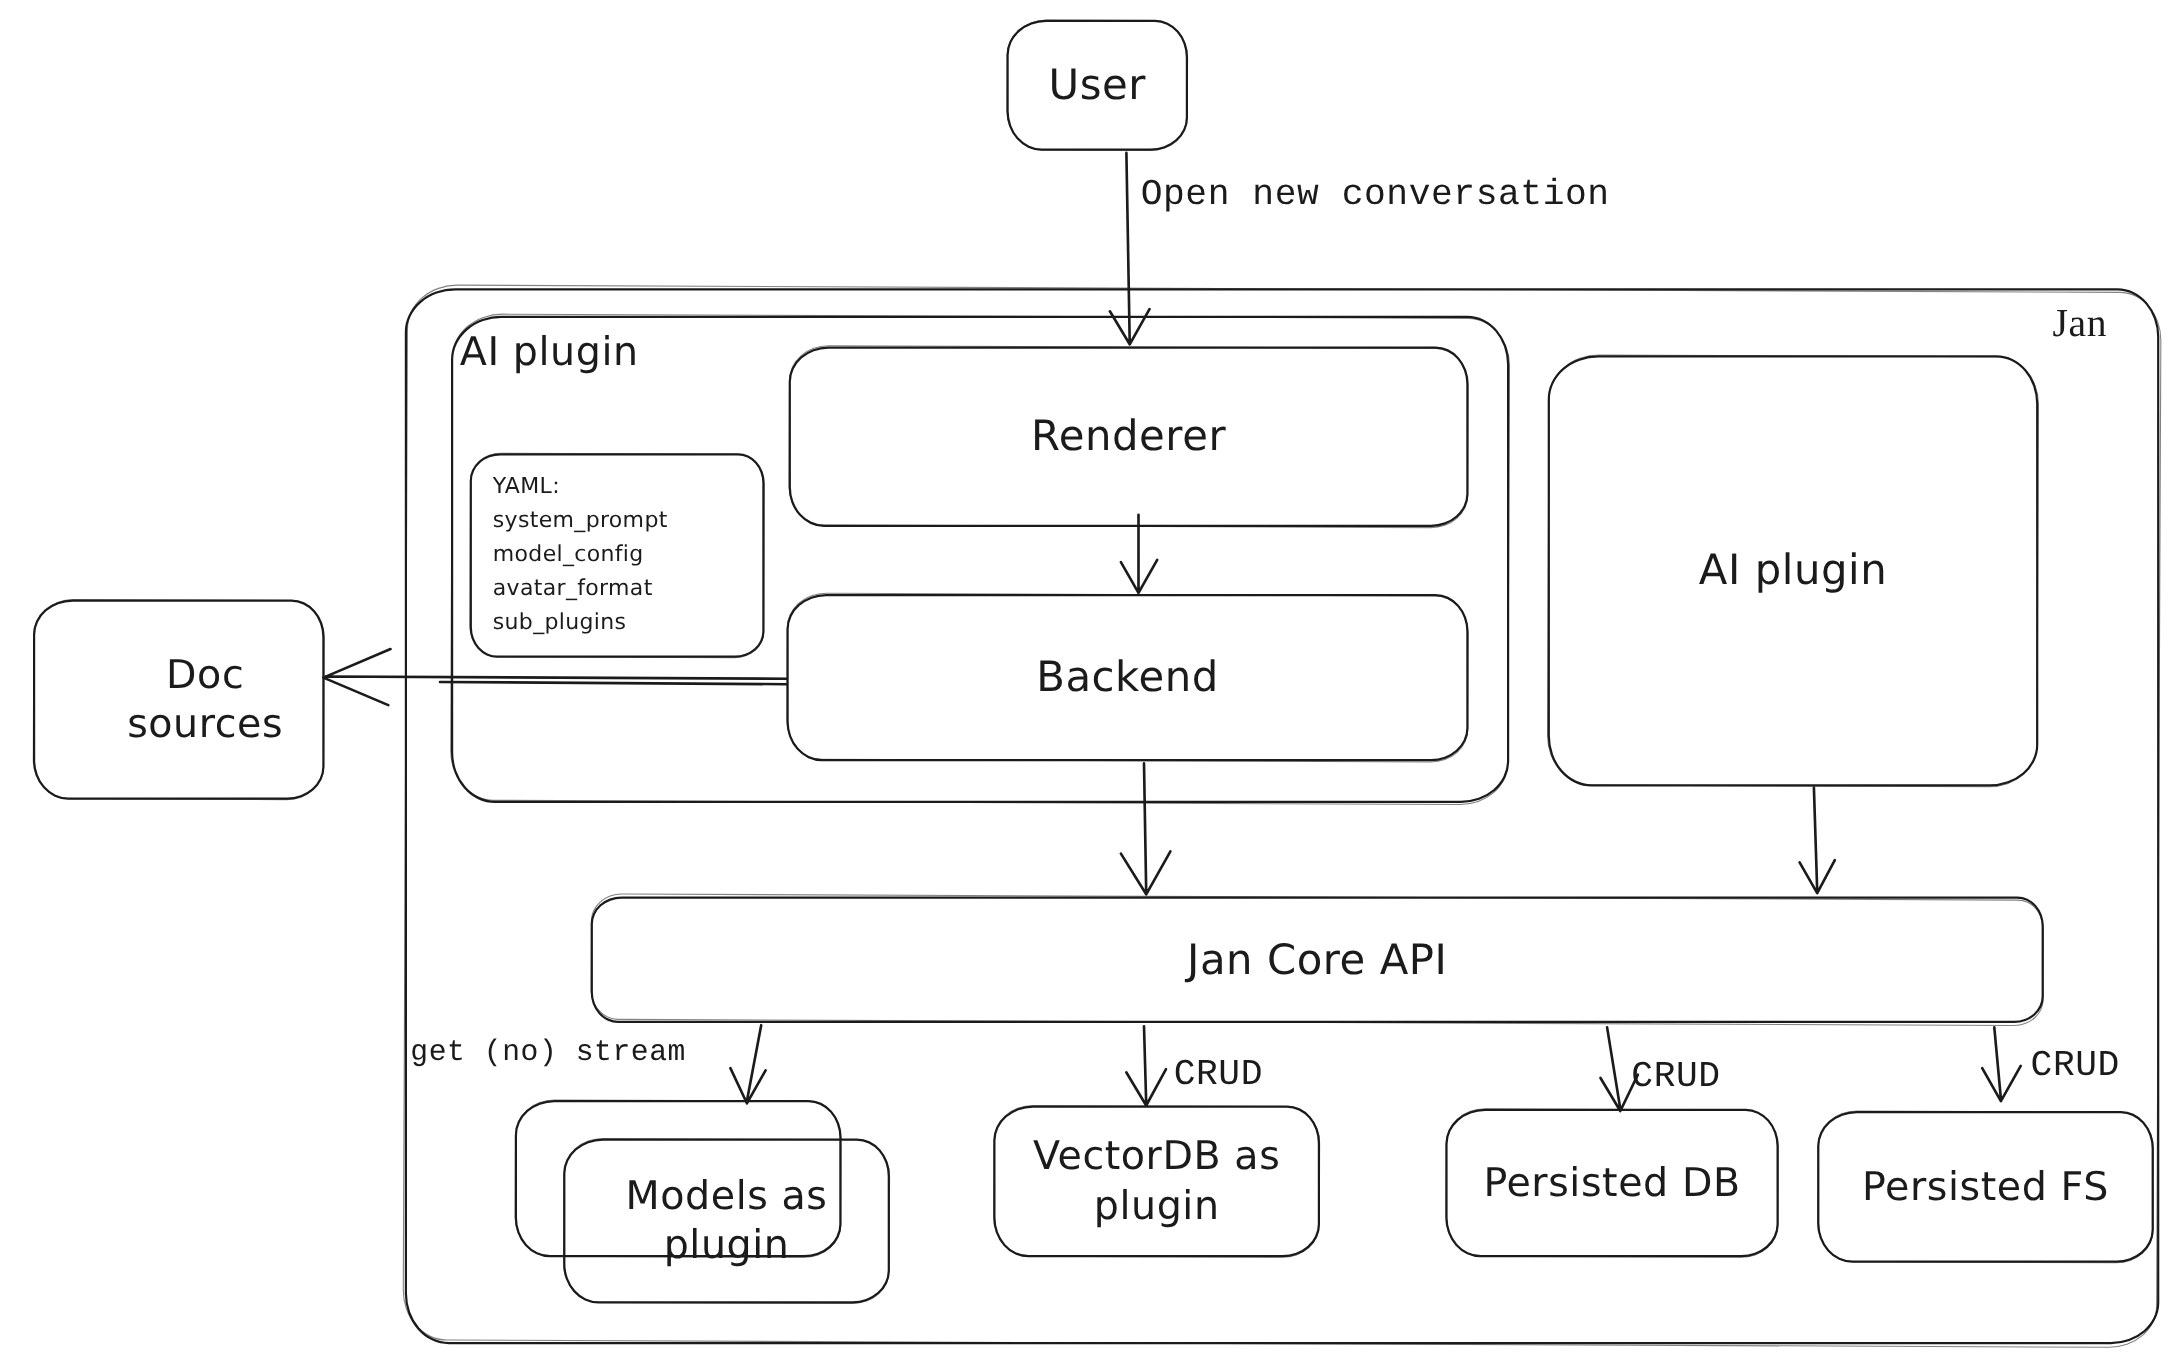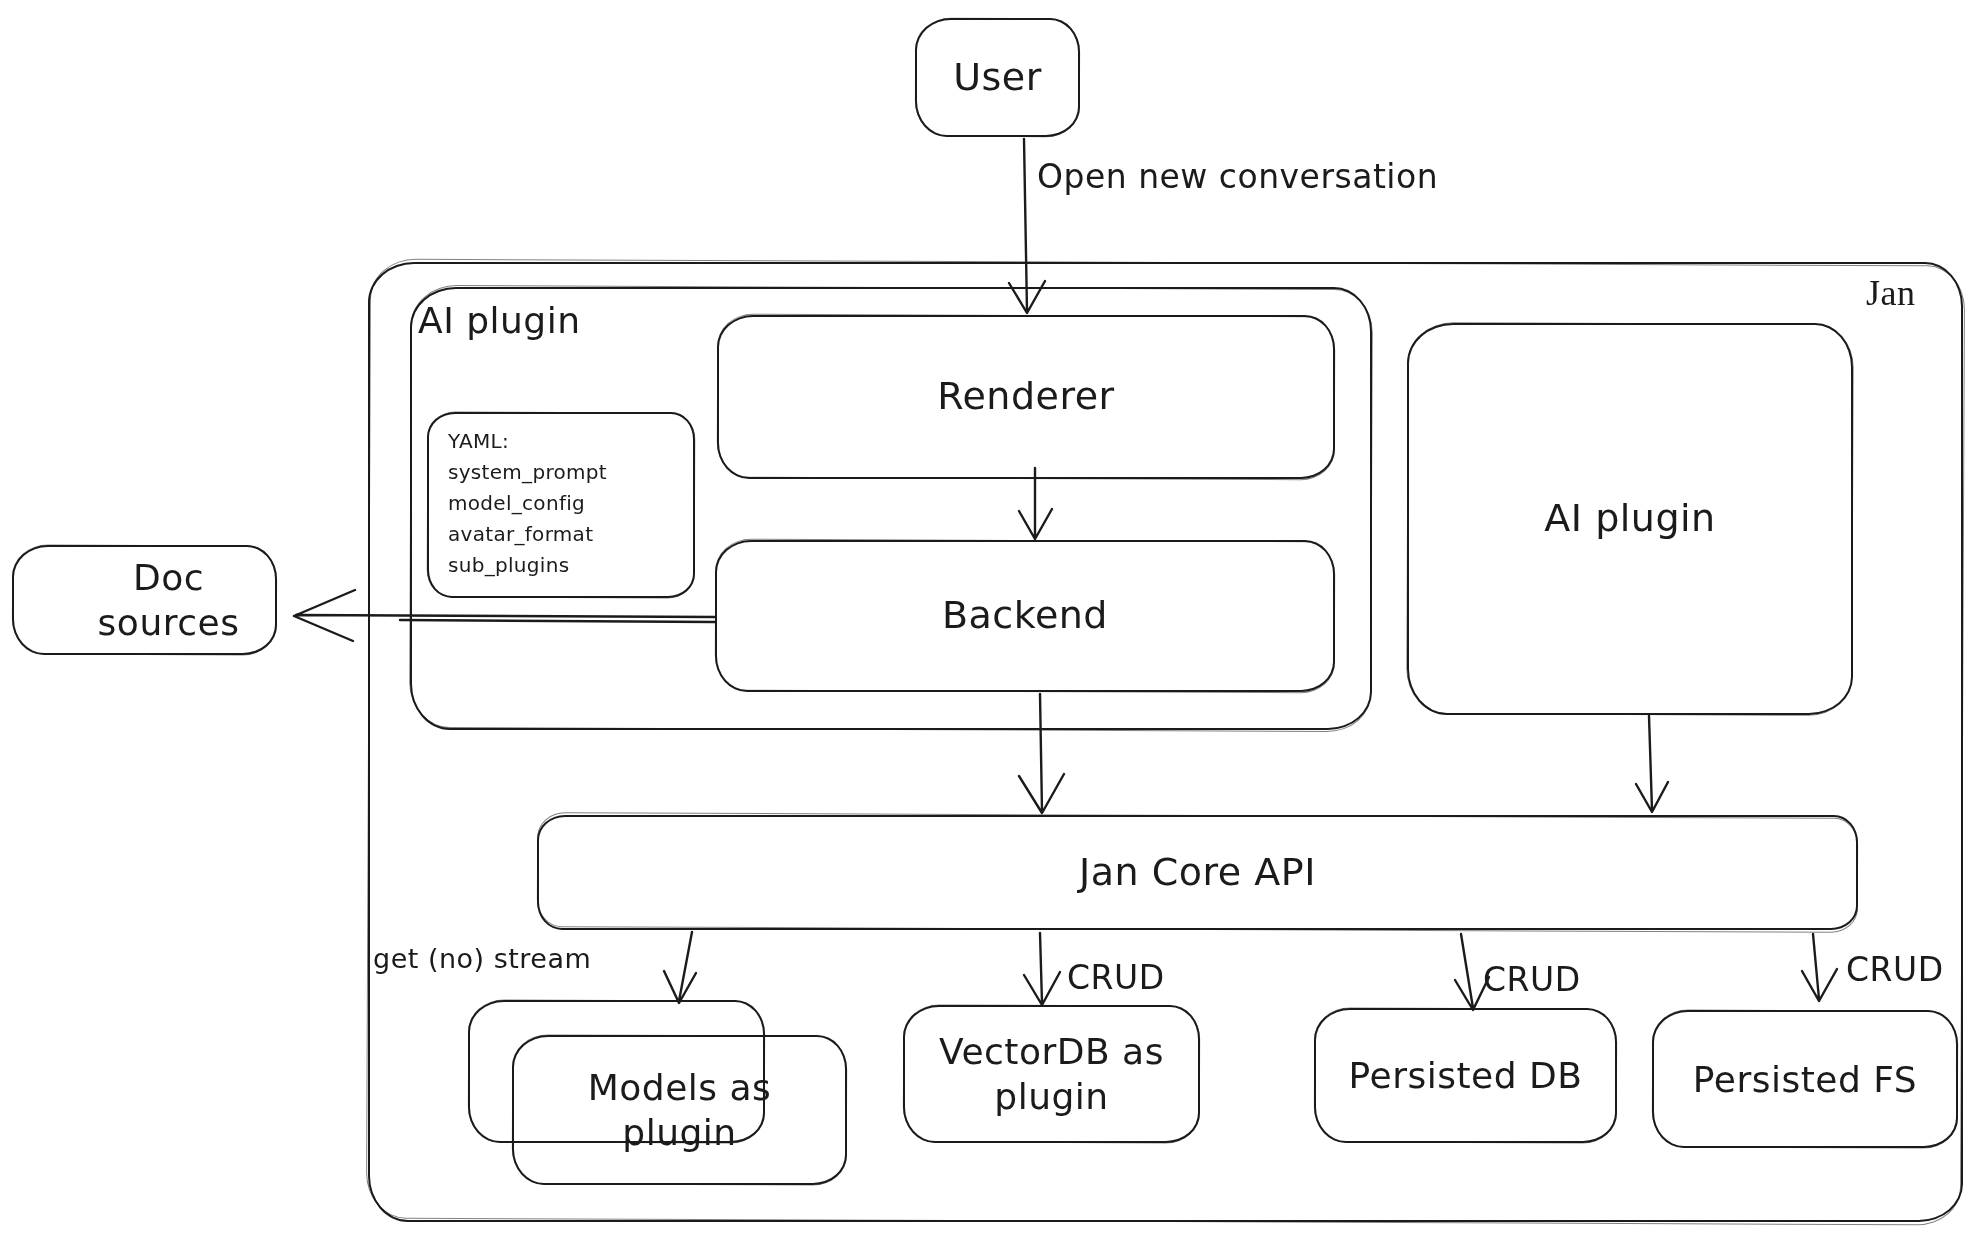--- a/index.html
+++ b/index.html
@@ -21,21 +21,21 @@
     border-radius:inherit; transform:rotate(.25deg);
     pointer-events:none;
   }
   .r40 { border-radius:46px 38px 44px 40px / 40px 44px 38px 46px; }
   .r32 { border-radius:36px 30px 34px 32px / 32px 34px 30px 36px; }
   .r26 { border-radius:28px 24px 27px 25px / 25px 27px 24px 28px; }
   .hollow { background:transparent; }
   .node-label { font-size:38px; line-height:1.25; letter-spacing:.5px; }
   .node-label.sm { font-size:36px; }
   .corner-label { position:absolute; font-size:36px; letter-spacing:.5px; }
-  .edge-label { position:absolute; font-size:33px; letter-spacing:.5px; white-space:nowrap; }
+  .edge-label { position:absolute; font-size:33px; letter-spacing:.5px; white-space:nowrap;font-family:Liberation Mono, monospace; }
   .yaml-text { position:absolute; left:19px; top:12px; text-align:left;
                font-size:20px; line-height:31px; letter-spacing:.3px; }
   svg.arrows { position:absolute; left:0; top:0; pointer-events:none; }
   svg.arrows path { stroke:#1b1b1b; stroke-width:2.4; fill:none;
                     stroke-linecap:round; stroke-linejoin:round; }
 </style>
 </head>
 <body>
 
 <div class="canvas">
@@ -61,34 +61,34 @@
       <div>model_config</div>
       <div>avatar_format</div>
       <div>sub_plugins</div>
     </div>
   </div>
 
   <div class="sketch r32" style="left:715px; top:540px; width:620px; height:152px;">
     <span class="node-label">Backend</span>
   </div>
 
-  <div class="sketch r32" style="left:12px; top:545px; width:265px; height:110px;padding-left:48px;">
+  <div class="sketch r32" style="left:30px; top:545px; width:265px; height:182px;padding-left:48px;">
     <span class="node-label sm">Doc sources</span>
   </div>
 
   <div class="sketch r40" style="left:1407px; top:323px; width:446px; height:392px;">
     <span class="node-label">AI plugin</span>
   </div>
 
   <div class="sketch r26" style="left:537px; top:815px; width:1321px; height:115px;">
     <span class="node-label">Jan Core API</span>
   </div>
 
   <div class="sketch r32 hollow" style="left:468px; top:1000px; width:297px; height:143px;"></div>
-  <div class="sketch r32 hollow" style="left:512px; top:1035px; width:335px; height:150px;">
+  <div class="sketch r32 hollow" style="left:512px; top:1035px; width:297px; height:150px;">
     <span class="node-label sm" style="width:240px;">Models as plugin</span>
   </div>
 
   <div class="sketch r32" style="left:903px; top:1005px; width:297px; height:138px;">
     <span class="node-label sm" style="width:260px;">VectorDB as plugin</span>
   </div>
 
   <div class="sketch r32" style="left:1314px; top:1008px; width:303px; height:135px;">
     <span class="node-label sm">Persisted DB</span>
   </div>

